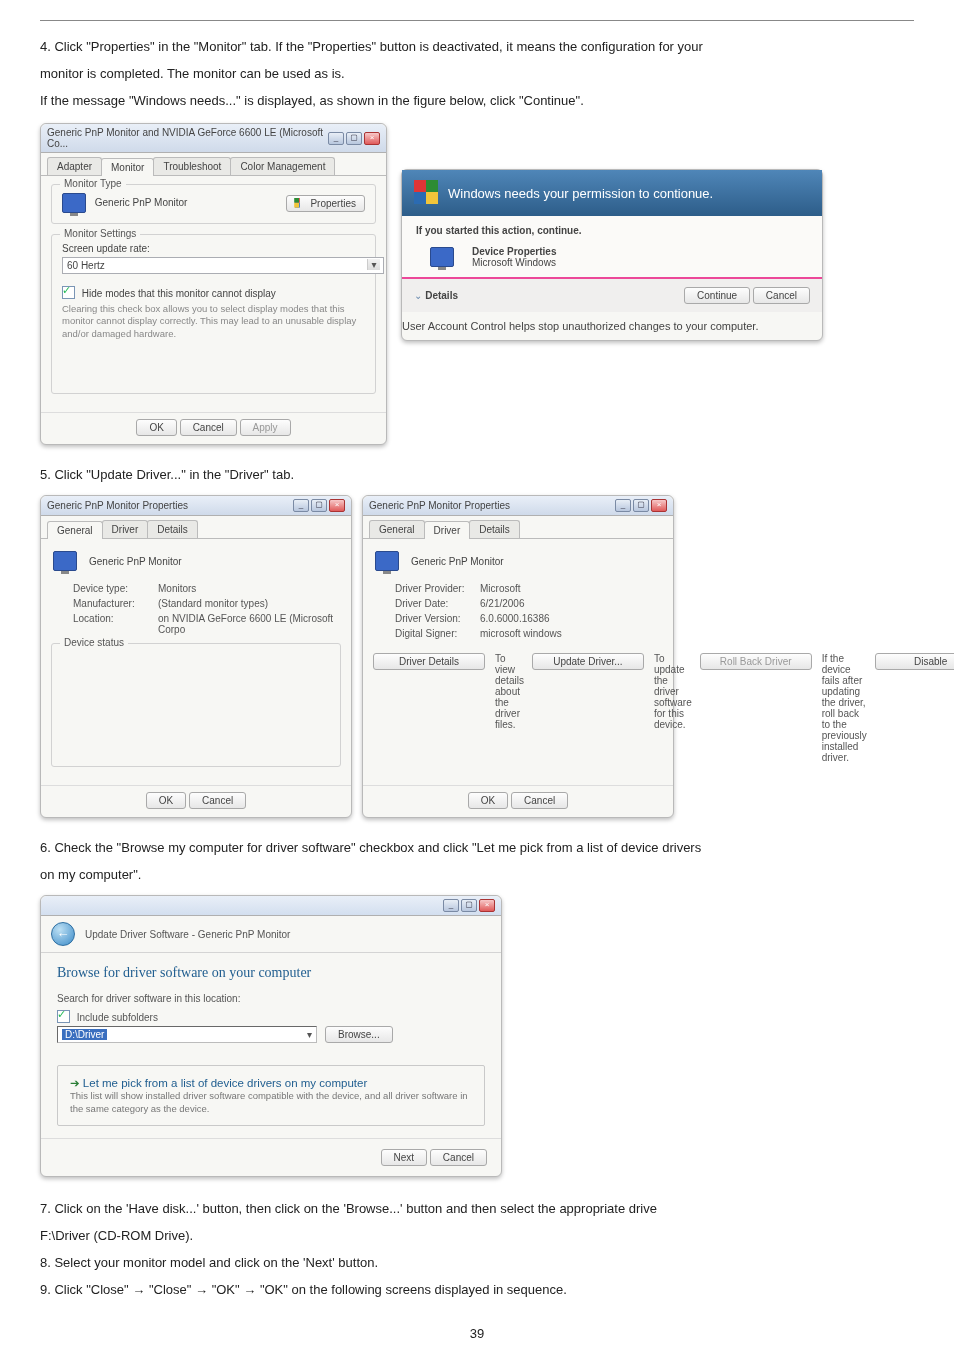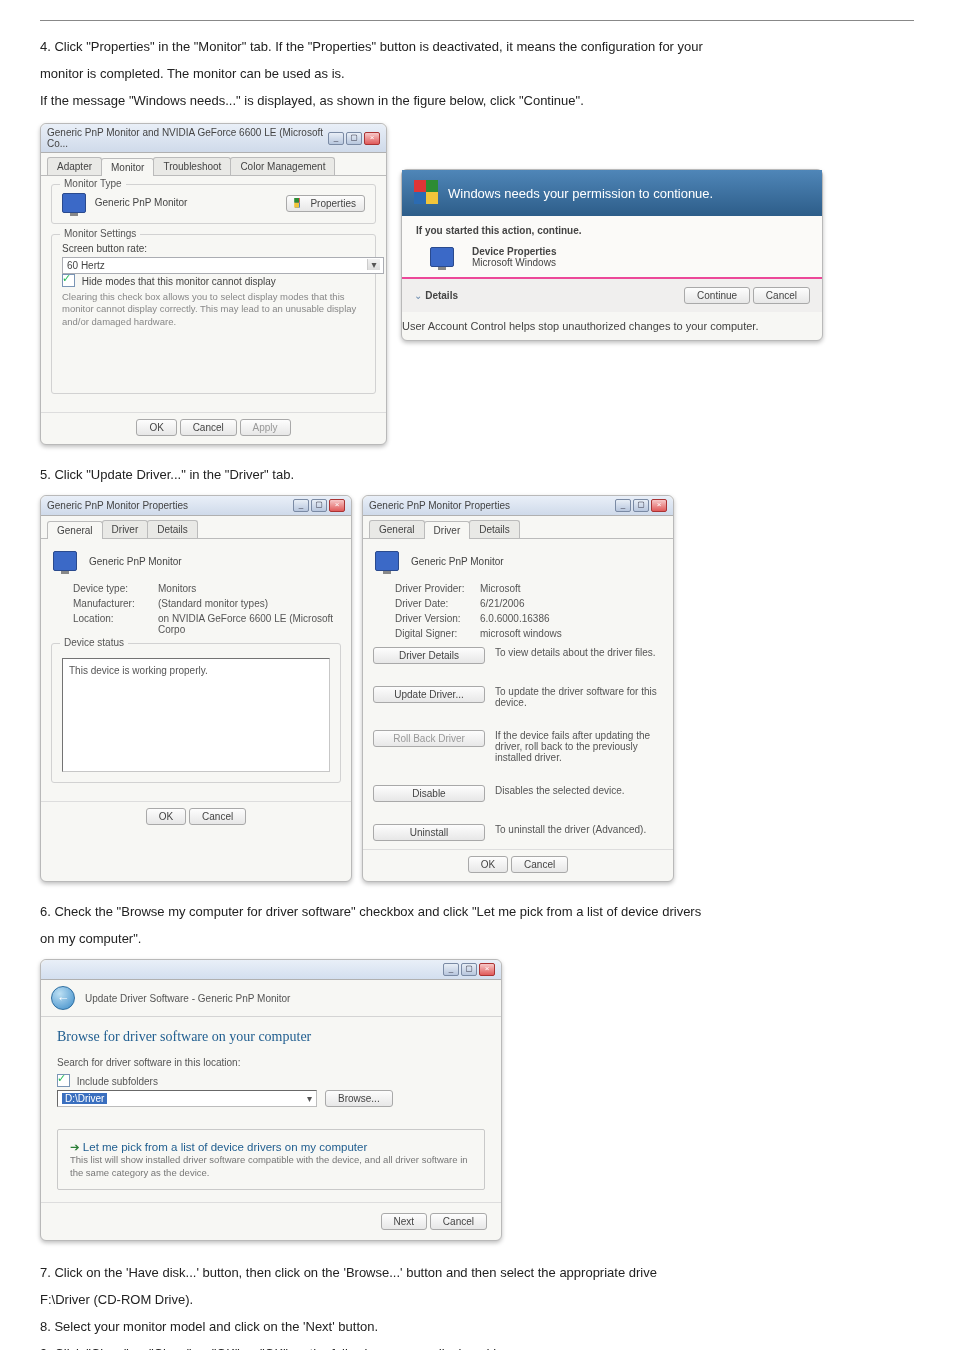--- a/index.html
+++ b/index.html
@@ -125,21 +125,21 @@
     background:#f0efee; padding:8px 12px; border-top:2px solid #ec4899;
   }
   .uac .footer { padding:8px 0; font-size:11px; color:#444; }
 
   
   .fig2row { display:flex; gap:10px; margin:8px 0 18px 0; }
   .propwin { width:310px; }
   .propwin .pane { min-height:230px; display:flex; flex-direction:column; }
   .kv { display:grid; grid-template-columns:85px auto; row-gap:4px; padding:4px 4px 8px 22px; font-size:10px; color:#555;}
   .txtarea { border:1px inset #c7c7c7; background:#fff; flex:1; margin:6px 0 0 0; padding:6px; font-size:10px; color:#555; min-height:100px;}
-  .driverbtncol { display:flex; flex-direction:column; gap:22px; }
+  .driverbtncol { display:flex; gap:8px; margin-top:6px;}
   .driverbtncol .row { display:flex; gap:10px; align-items:flex-start; }
   .driverbtncol .btn { width:86px; text-align:center; }
   .driverbtncol .desc { font-size:10px; color:#555; flex:1; }
 
   
   .wizard { width:460px; margin:8px 0 20px 0; }
   .wizard .titlebar { background: linear-gradient(#e9eff8,#d3dfef);}
   .wizard .header {
     display:flex; align-items:center; gap:10px; padding:6px 10px;
     border-bottom:1px solid #d4d4d4;
@@ -204,25 +204,25 @@
               <span class="shield" style="width:10px;height:10px;transform:scale(.4);transform-origin:top left;display:inline-block;">
                 <span class="q1"></span><span class="q2"></span><span class="q3"></span><span class="q4"></span>
               </span>
             </span>
             <span>Properties</span>
           </span>
         </div>
       </div>
       <div class="group" style="min-height:140px;">
         <span class="legend">Monitor Settings</span>
-        <div>Screen button rate:</div>
+        <div>Screen update rate:</div>
         <div class="dropdown" style="margin-top:3px;width:300px;">
           <span>60 Hertz</span>
         </div>
-        <div style="margin-top:0;">
+        <div style="margin-top:12px;">
           <span class="chk on"></span>
           <span>Hide modes that this monitor cannot display</span>
         </div>
         <div style="margin-top:4px;color:#888;font-size:9.5px;line-height:1.3;">Clearing this check box allows you to select display modes that this monitor cannot display correctly. This may lead to an unusable display and/or damaged hardware.</div>
       </div>
     </div>
     <div class="btnrow">
       <span class="btn">OK</span>
       <span class="btn">Cancel</span>
       <span class="btn disabled">Apply</span>
@@ -289,21 +289,20 @@
       <div class="kv">
         <span>Device type:</span>
         <span>Monitors</span>
         <span>Manufacturer:</span>
         <span>(Standard monitor types)</span>
         <span>Location:</span>
         <span>on NVIDIA GeForce 6600 LE (Microsoft Corpo</span>
       </div>
       <div class="group" style="flex:1;">
         <span class="legend">Device status</span>
-        <div class="txtarea">This device is working properly.</div>
       </div>
     </div>
     <div class="btnrow">
       <span class="btn">OK</span>
       <span class="btn">Cancel</span>
     </div>
   </div>
 
   <div class="window propwin">
     <div class="titlebar">

